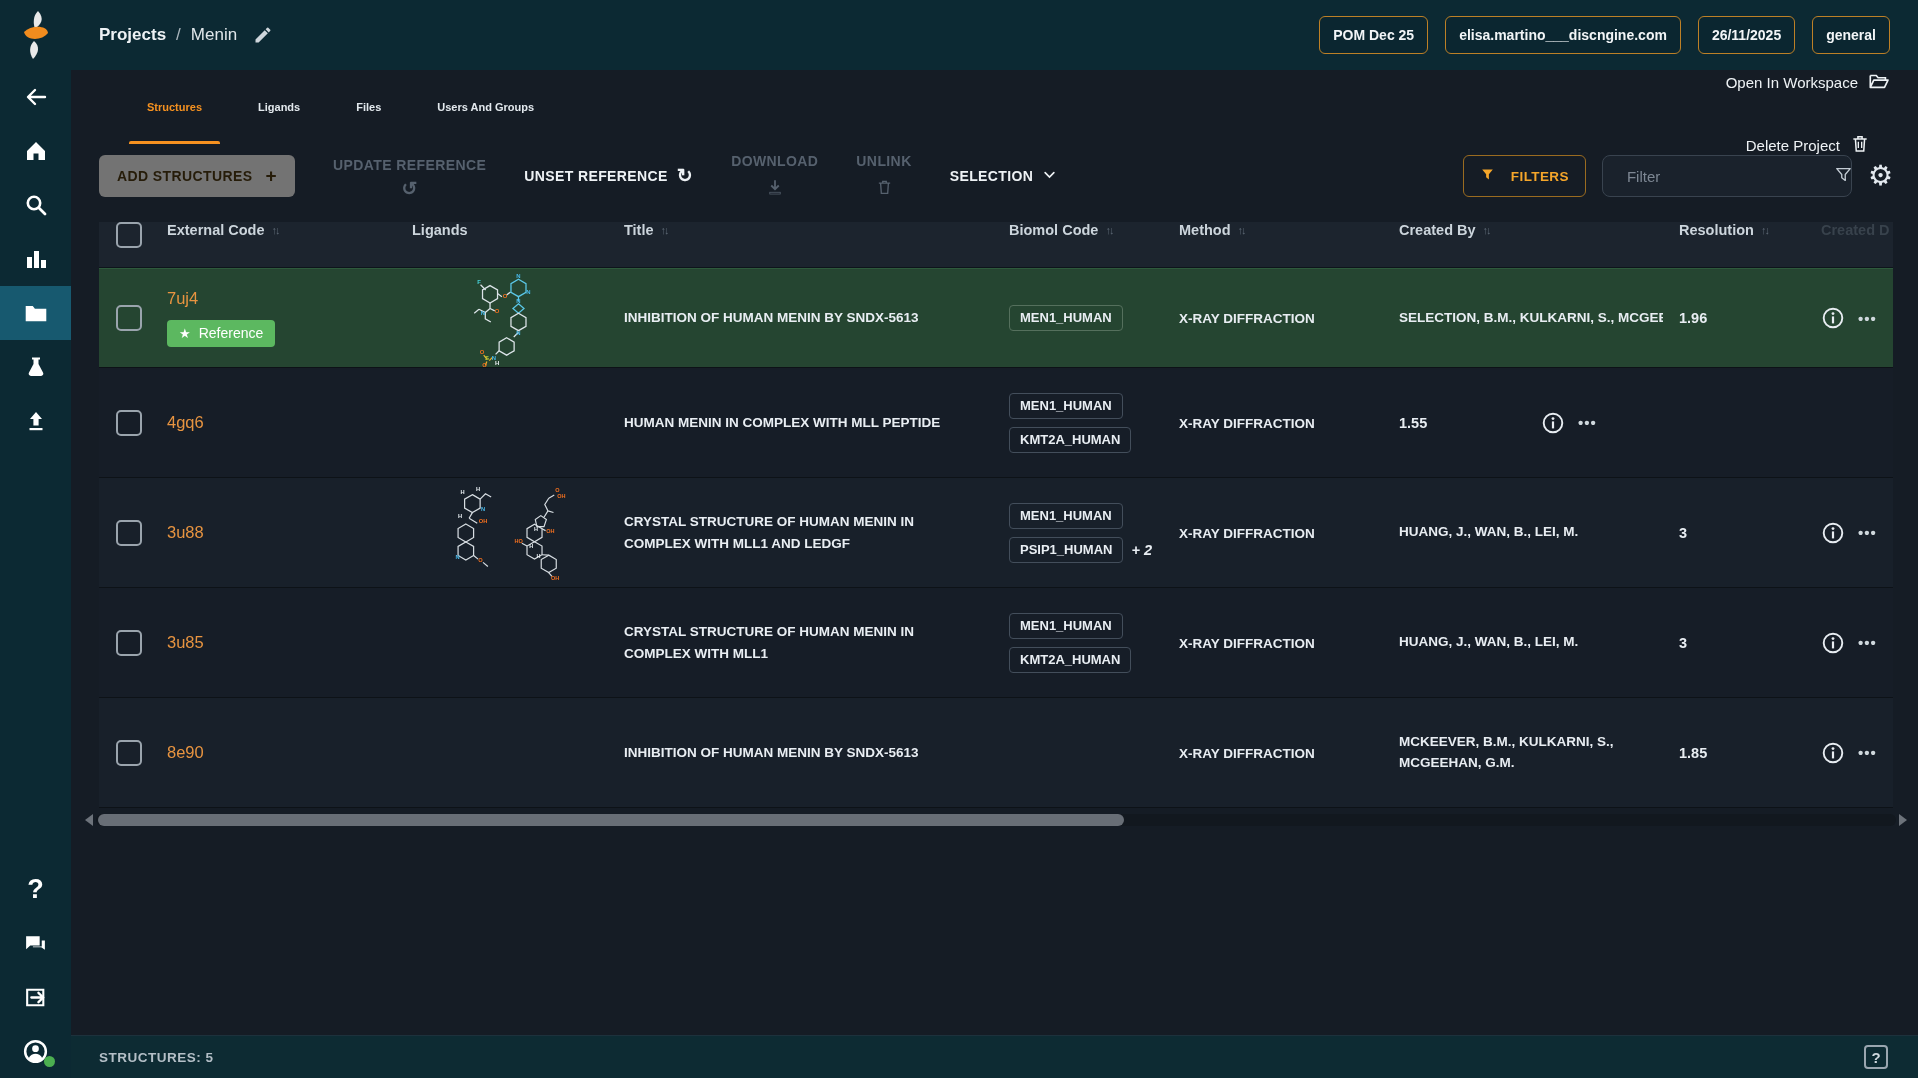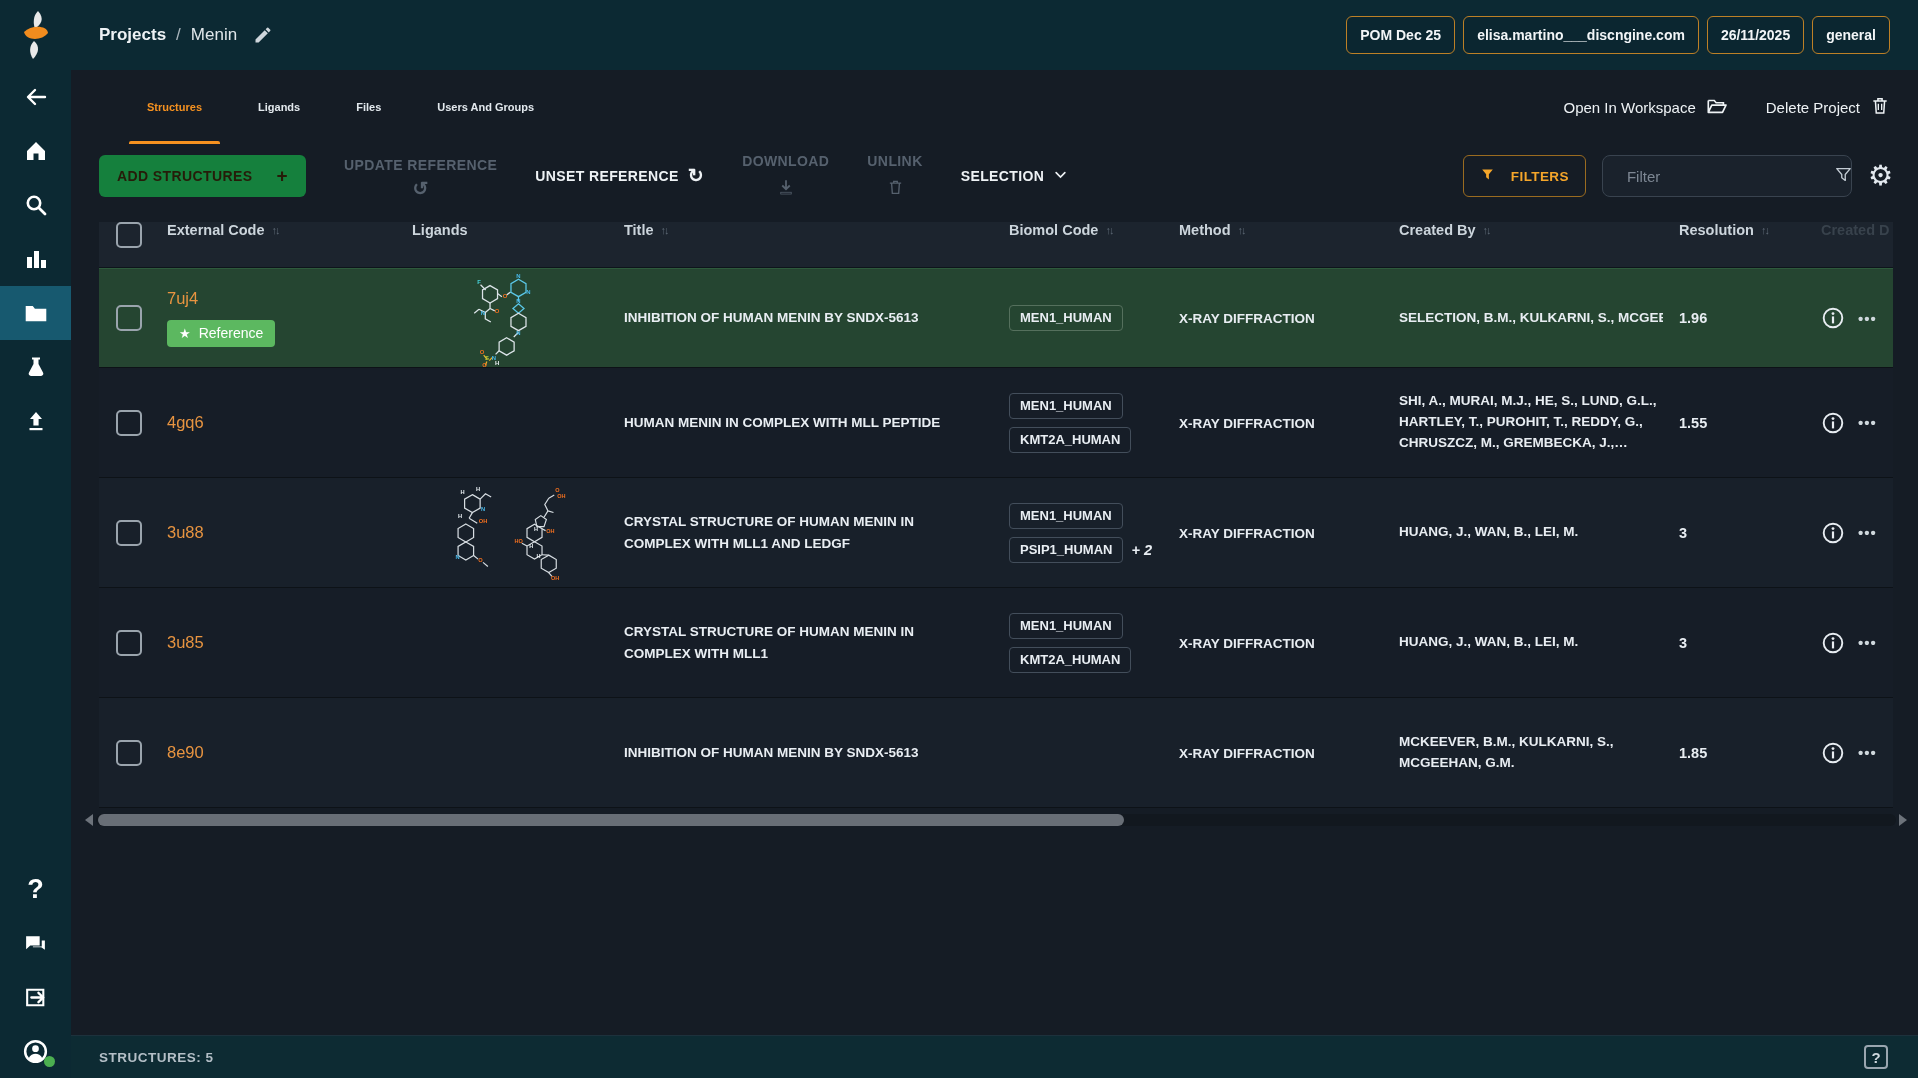--- a/index.html
+++ b/index.html
@@ -18,32 +18,32 @@
   .side-spacer{flex:1;}
   .qmark{font-size:27px;font-weight:bold;color:#fff;}
   .status-dot{position:absolute;right:16px;bottom:11px;width:11px;height:11px;border-radius:50%;background:#4cae50;}
   
   .topbar{position:absolute;left:71px;top:0;width:1847px;height:70px;background:#0c2933;display:flex;align-items:center;padding:0 28px;}
   .breadcrumb{display:flex;align-items:center;gap:10px;font-size:17px;}
   .crumb-root{font-weight:bold;color:#eef2f5;}
   .crumb-sep{color:#aab6bd;}
   .crumb-current{color:#dfe6ea;}
   .pencil{margin-left:6px;display:flex;cursor:pointer;}
-  .tagrow{margin-left:auto;display:flex;gap:8px;}
+  .tagrow{margin-left:auto;display:flex;gap:17px;}
   .tag-chip{border:1px solid #bd8026;border-radius:6px;padding:10px 13px;font-size:14px;font-weight:bold;color:#f2f5f7;background:rgba(0,0,0,0.05);white-space:nowrap;}
   
   .tabbar{position:absolute;left:71px;top:70px;width:1847px;height:74px;background:#151c25;display:flex;align-items:stretch;padding:0 28px 0 48px;}
   .tab{display:flex;align-items:center;padding:0 28px;font-size:11px;font-weight:bold;color:#e3e9ee;cursor:pointer;position:relative;}
   .tab.active{color:#f59120;}
   .tab.active::after{content:"";position:absolute;left:10px;right:10px;bottom:0;height:3px;background:#f59120;border-radius:2px 2px 0 0;}
-  .tab-actions{margin-left:auto;display:flex;align-items:center;gap:38px;}
+  .tab-actions{margin-left:auto;display:flex;align-items:center;gap:38px;flex-direction:column;}
   .tab-action{display:flex;align-items:center;gap:10px;font-size:15px;color:#eef2f5;cursor:pointer;}
   
   .toolbar{position:absolute;left:71px;top:144px;width:1847px;height:64px;display:flex;align-items:center;padding:0 25px 0 28px;}
-  .btn-primary{display:flex;align-items:center;gap:24px;background:#15803d;color:#261c09;font-weight:bold;font-size:14px;letter-spacing:.4px;border:none;border-radius:6px;padding:13px 18px;cursor:pointer;font-family:inherit;}
+  .btn-primary{display:flex;align-items:center;gap:13px;background:#737373;color:#261c09;font-weight:bold;font-size:14px;letter-spacing:.4px;border:none;border-radius:6px;padding:13px 18px;cursor:pointer;font-family:inherit;}
   .plus{font-size:19px;font-weight:bold;line-height:12px;}
   .flat-btn{display:flex;align-items:center;gap:9px;background:none;border:none;color:#eef2f5;font-weight:bold;font-size:14px;letter-spacing:.4px;margin-left:38px;cursor:pointer;font-family:inherit;}
   .flat-btn.disabled{color:#56616e;cursor:default;flex-direction:column;}
   .flat-btn.disabled svg *{stroke:#56616e;fill:none;}
   .flat-btn.disabled .g-ic{color:#56616e;}
   .g-ic{font-size:19px;line-height:14px;}
   .toolbar-right{margin-left:auto;display:flex;align-items:center;gap:16px;}
   .btn-filters{display:flex;align-items:center;gap:16px;background:none;border:1px solid #9a6b20;border-radius:6px;color:#f5a62a;font-weight:bold;font-size:13.5px;letter-spacing:.4px;padding:11px 16px;cursor:pointer;font-family:inherit;}
   .filter-box{width:250px;height:42px;background:#1a222c;border:1px solid #39434f;border-radius:8px;display:flex;align-items:center;padding:0 24px;gap:8px;}
   .filter-box input{flex:1;background:transparent;border:none;outline:none;color:#dfe6ec;font-size:15px;font-family:inherit;}
@@ -426,23 +426,20 @@
     <div class="col-title">
         <div class="cell-title">HUMAN MENIN IN COMPLEX WITH MLL PEPTIDE</div>
       </div>
     <div class="col-bio">
       <div class="bio-chips">
         <span class="bio-chip">MEN1_HUMAN</span>
         <span class="bio-chip">KMT2A_HUMAN</span>
       </div>
     </div>
     <div class="col-method"><span class="cell-method">X-RAY DIFFRACTION</span></div>
-    <div class="col-creator">
-        <div class="cell-creator">SHI, A., MURAI, M.J., HE, S., LUND, G.L., HARTLEY, T., PUROHIT, T., REDDY, G., CHRUSZCZ, M., GREMBECKA, J.,…</div>
-      </div>
     <div class="col-res"><span class="cell-res">1.55</span></div>
     <div class="col-actions">
       <span class="info-ic">
         <svg width="24" height="24" viewBox="0 0 24 24">
             <circle cx="12" cy="12" r="9.3" stroke="#e8edf2" stroke-width="1.9" fill="none"></circle>
             <circle cx="12" cy="7.6" r="1.4" fill="#e8edf2"></circle>
             <rect x="10.9" y="10.4" width="2.2" height="7" fill="#e8edf2"></rect>
           </svg>
       </span>
       <span class="dots">•••</span>

